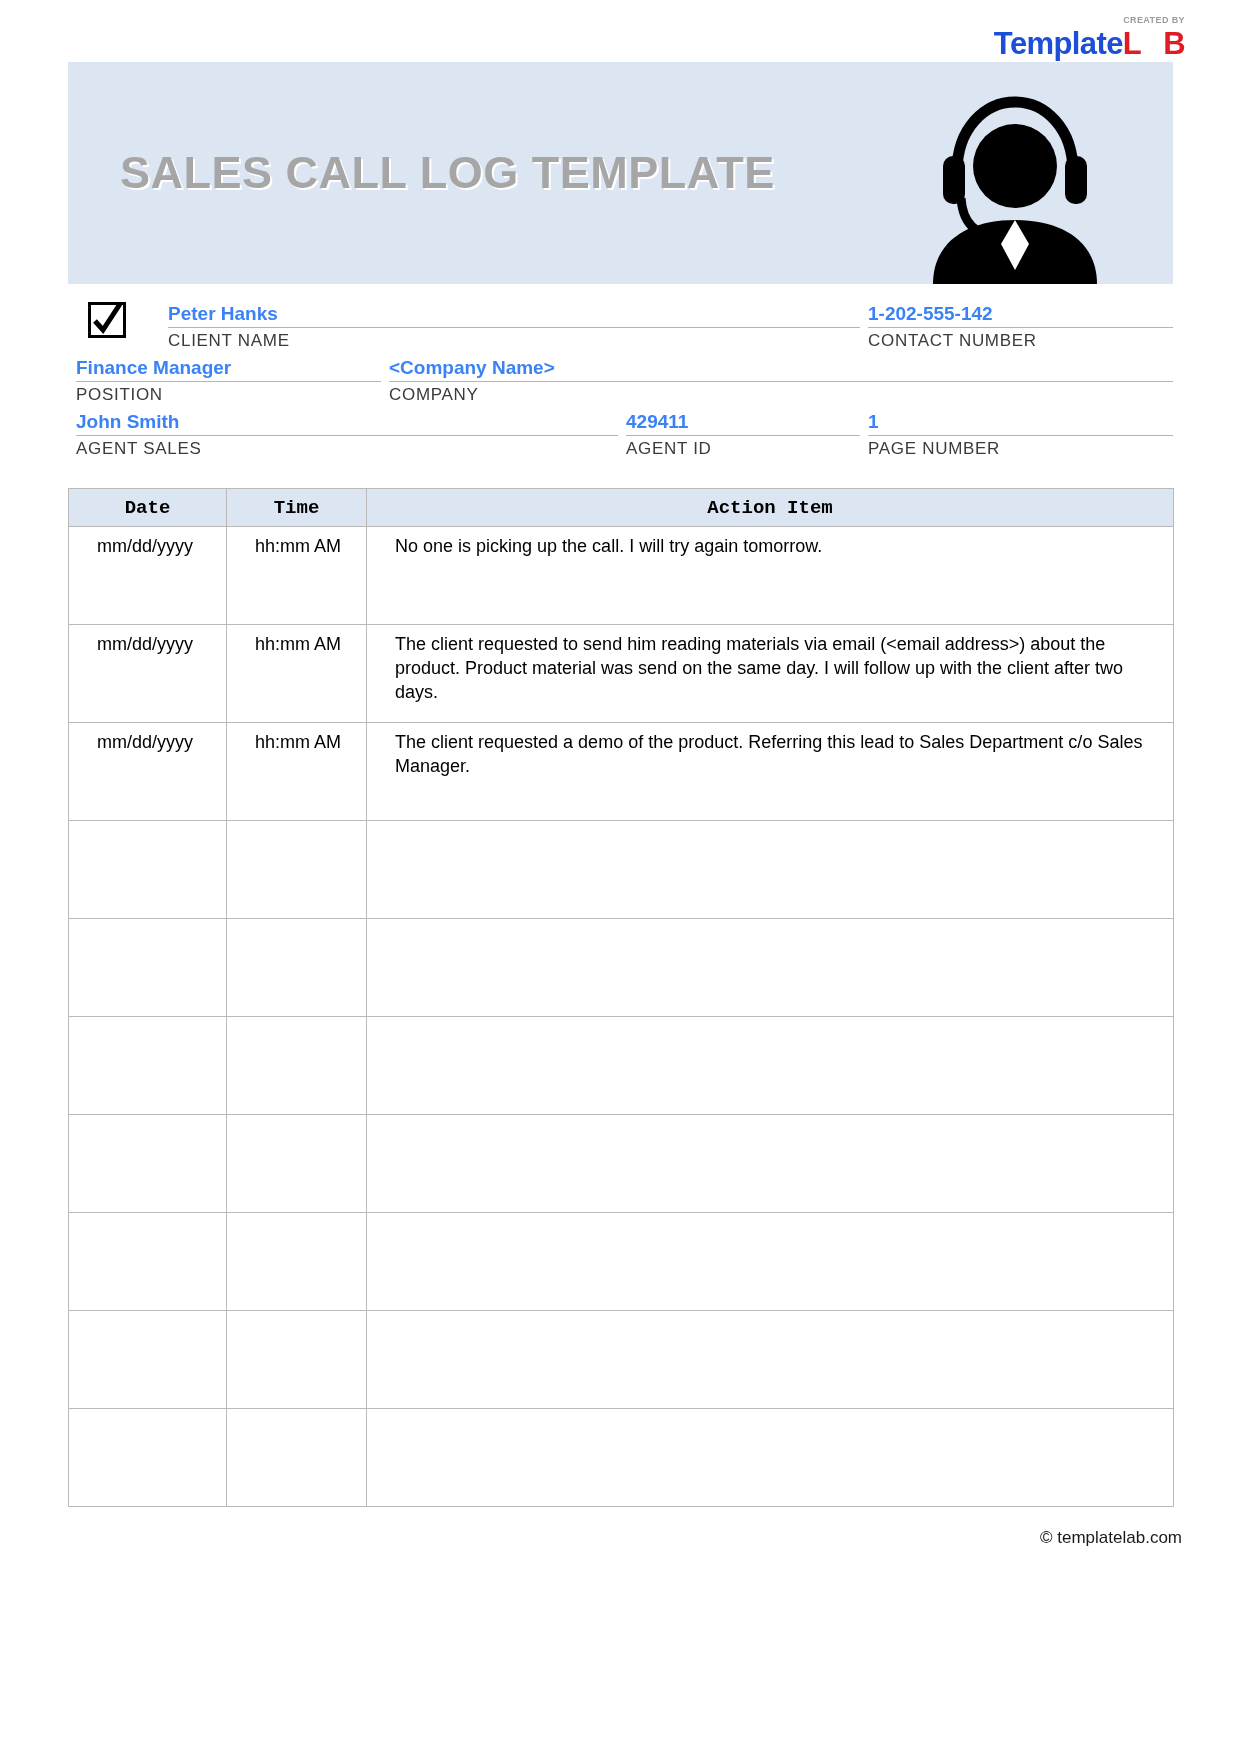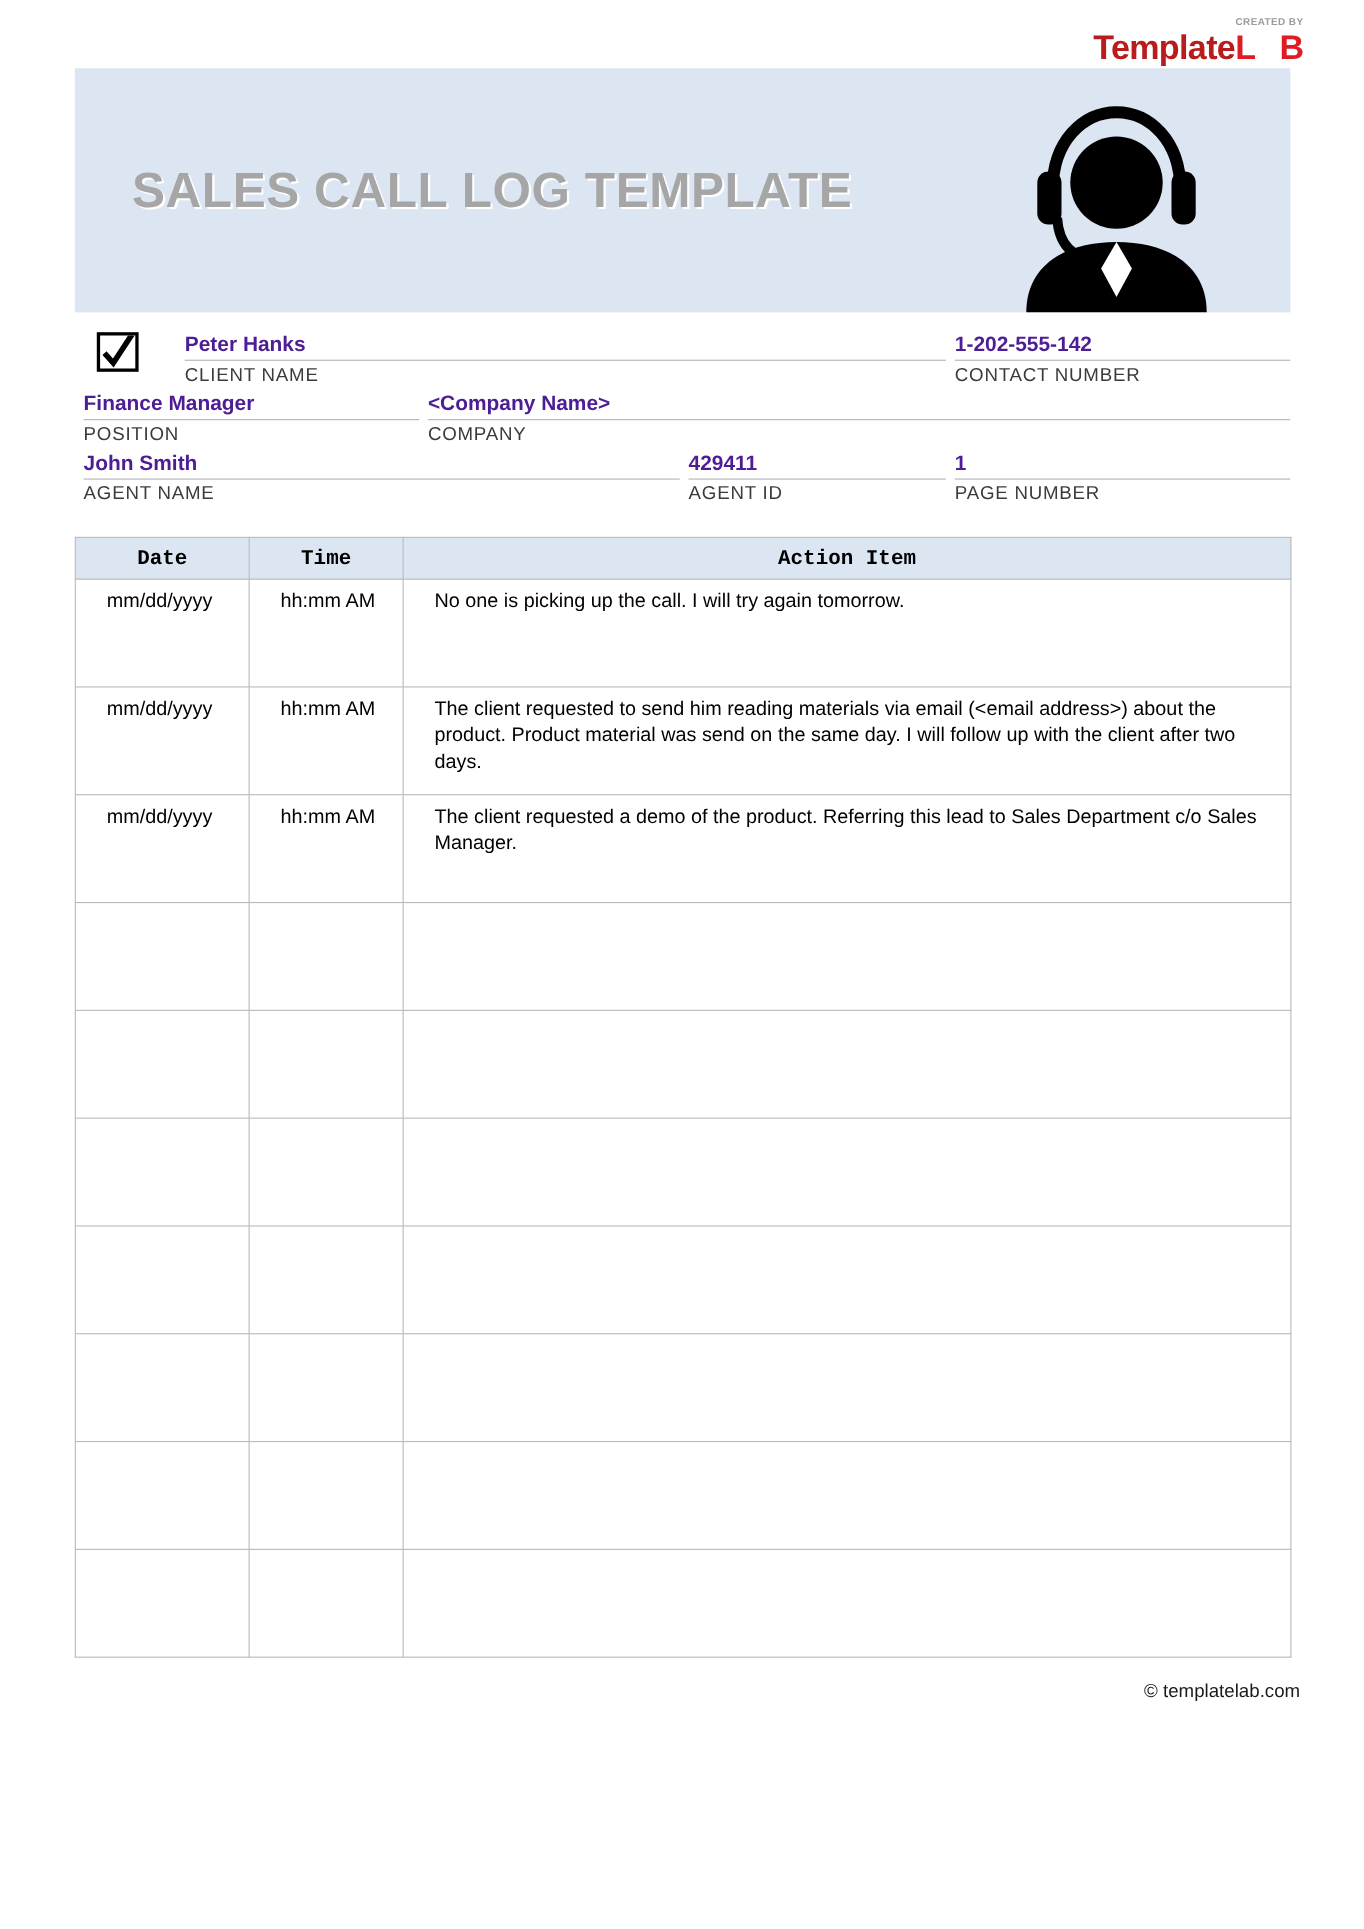--- a/index.html
+++ b/index.html
@@ -33,21 +33,21 @@
     margin-bottom: 3px;
   }
   .brand-name {
     font-size: 31px;
     font-weight: bold;
     color: #1a1a1a;
     letter-spacing: -0.6px;
     white-space: nowrap;
   }
   .brand-name .red { color: #e01b24; }
-  .brand-name .dark { color: #b91c1c; }
+  .brand-name .dark { color: #1d4ed8; }
   .brand-ring {
     display: inline-block;
     position: relative;
     width: 22px;
   }
   .brand-ring::after {
     content: "";
     position: absolute;
     left: 2px;
     top: 9px;
@@ -96,21 +96,21 @@
     position: relative;
     display: flex;
   }
   .field {
     position: relative;
     padding-left: 8px;
   }
   .field-value {
     font-size: 19px;
     font-weight: bold;
-    color: #4c1d95;
+    color: #3b82f6;
     height: 28px;
     line-height: 28px;
     white-space: nowrap;
   }
   .field-line {
     border-bottom: 1px solid #b4b4b4;
   }
   .field-label {
     font-size: 17px;
     color: #3b3b3b;
@@ -243,21 +243,21 @@
       </div>
       <div class="field r2c1">
         <div class="field-value field-line">&lt;Company Name&gt;</div>
         <div class="field-label">COMPANY</div>
       </div>
     </div>
 
     <div class="info-row">
       <div class="field r3c1">
         <div class="field-value field-line">John Smith</div>
-        <div class="field-label">AGENT NAME</div>
+        <div class="field-label">AGENT SALES</div>
       </div>
       <div class="field r3c2">
         <div class="field-value field-line">429411</div>
         <div class="field-label">AGENT ID</div>
       </div>
       <div class="field r3c3">
         <div class="field-value field-line">1</div>
         <div class="field-label">PAGE NUMBER</div>
       </div>
     </div>

